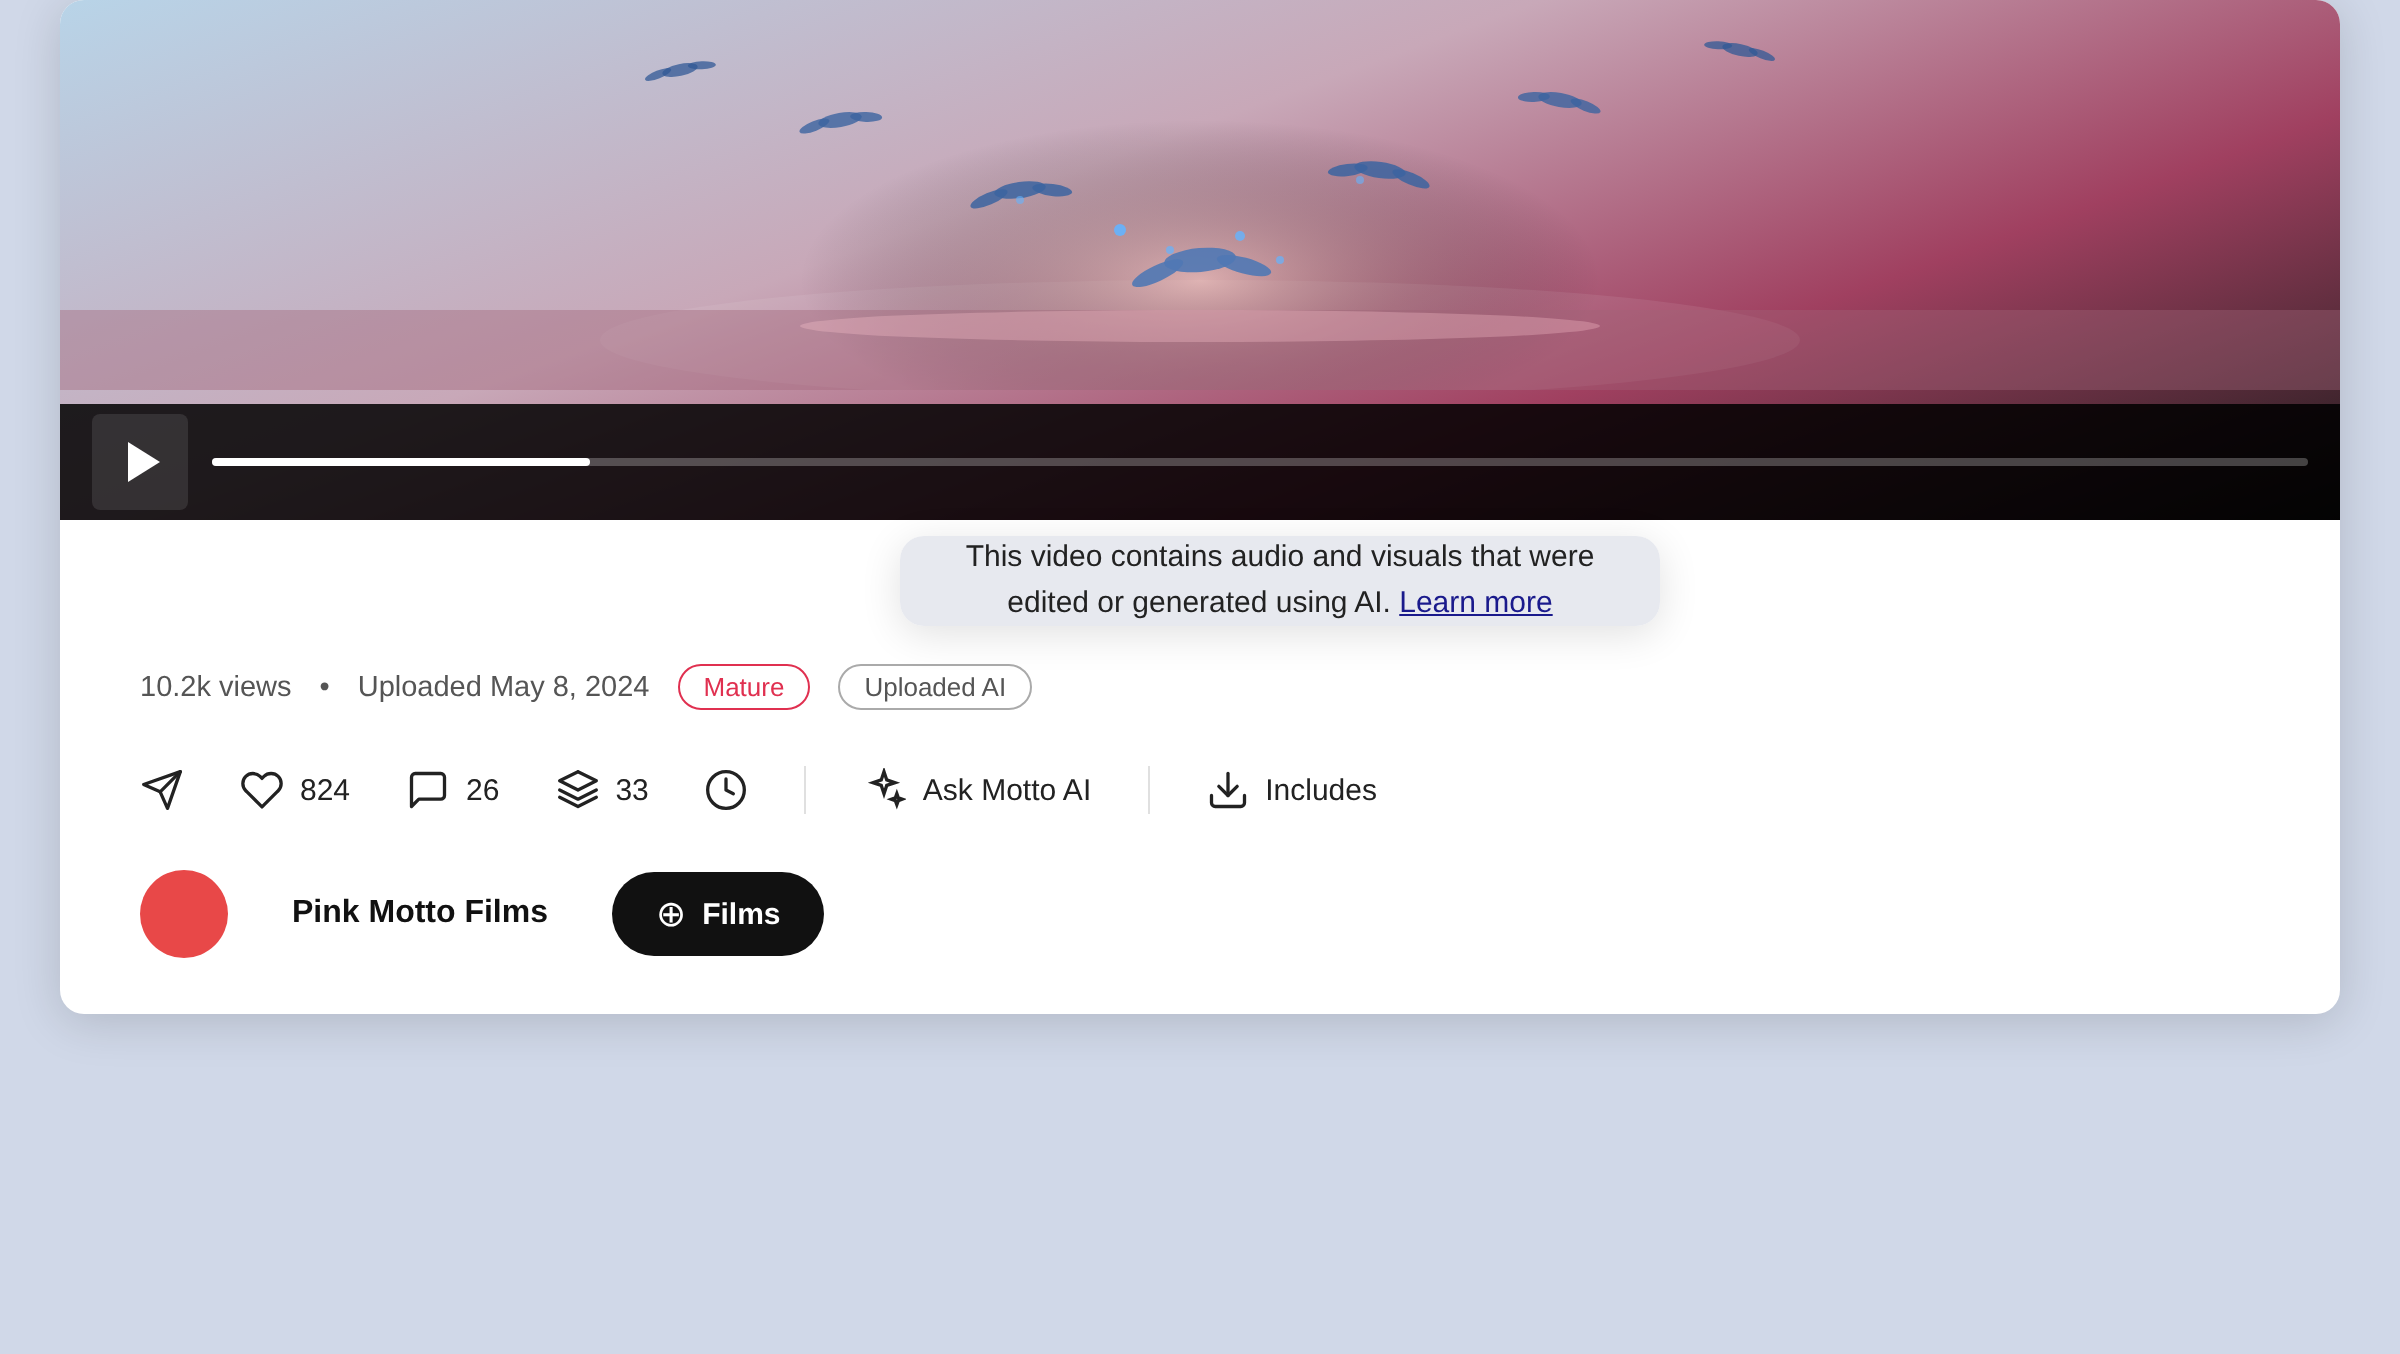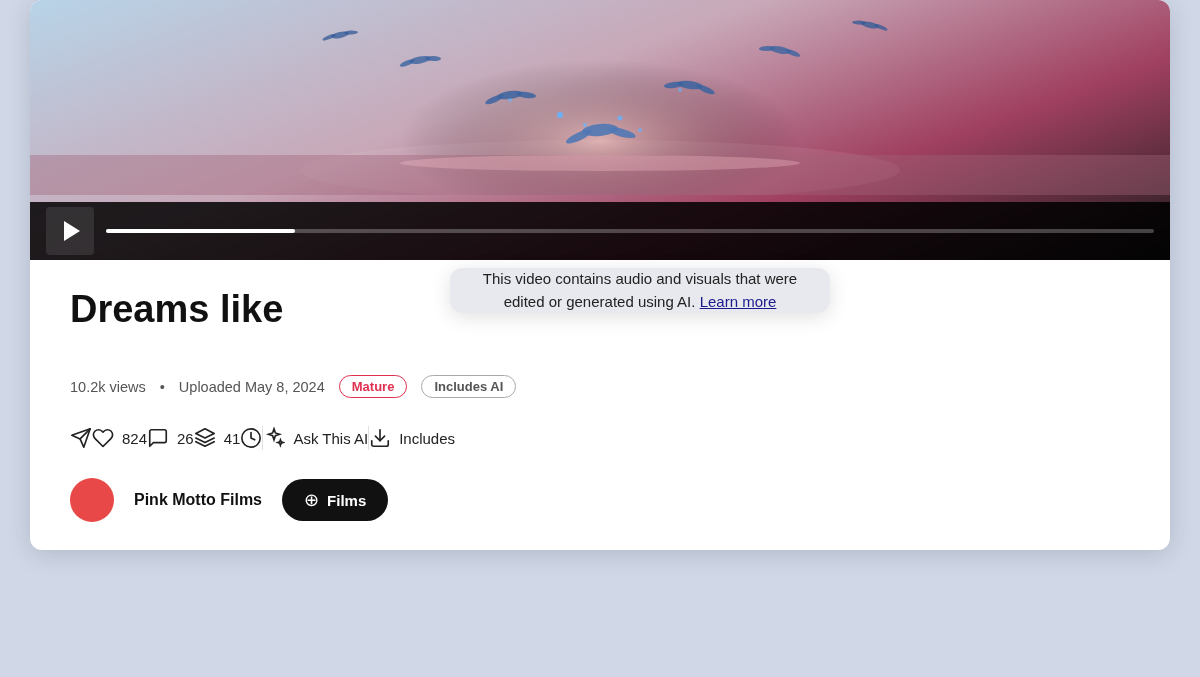--- a/index.html
+++ b/index.html
@@ -146,40 +146,41 @@
       color: #555;
       margin-top: 44px;
     }
 
     .meta-dot { color: #555; }
 
     .badge {
       border-radius: 20px;
       padding: 3px 12px;
       font-size: 13px;
-      font-weight: 700;
+      font-weight: 400;
       border: 1.5px solid;
       cursor: pointer;
     }
 
     .badge-mature {
       color: #e03050;
       border-color: #e03050;
     }
 
     .badge-ai {
       color: #555;
       border-color: #aaa;
       background: #fff;
     }
 
     
     .actions-row {
       display: flex;
       align-items: center;
+      gap: 28px;
       margin-bottom: 28px;
       flex-wrap: nowrap;
     }
 
     .action-item {
       display: flex;
       align-items: center;
       gap: 8px;
       color: #222;
       font-size: 15px;
@@ -204,21 +205,21 @@
     .action-separator {
       width: 1px;
       height: 24px;
       background: #e0e0e0;
     }
 
     
     .channel-row {
       display: flex;
       align-items: center;
-      gap: 20px;
+      gap: 32px;
     }
 
     .channel-avatar {
       width: 44px;
       height: 44px;
       border-radius: 50%;
       background: #e84848;
       flex-shrink: 0;
     }
 
@@ -333,28 +334,27 @@
   </div>
 
   <div class="content-section">
 
     <div class="tooltip-popup">
       <span>This video contains audio and visuals that were edited or generated using AI.</span>
       <span> </span>
       <a>Learn more</a>
     </div>
 
-    <h1 class="video-title">Dreams like</h1>
 
     <div class="meta-row">
       <span>10.2k views</span>
       <span class="meta-dot">•</span>
       <span>Uploaded May 8, 2024</span>
       <div class="badge badge-mature">Mature</div>
-      <div class="badge badge-ai">Includes AI</div>
+      <div class="badge badge-ai">Uploaded AI</div>
     </div>
 
     <div class="actions-row">
 
       <div class="action-item">
         <span class="action-icon svg-icon">
           <svg width="22" height="22" viewBox="0 0 24 24" fill="none" stroke="#222" stroke-width="1.8" stroke-linecap="round" stroke-linejoin="round">
             <line x1="22" y1="2" x2="11" y2="13"></line>
             <polygon points="22 2 15 22 11 13 2 9 22 2"></polygon>
           </svg>
@@ -380,42 +380,42 @@
       </div>
 
       <div class="action-item">
         <span class="action-icon svg-icon">
           <svg width="22" height="22" viewBox="0 0 24 24" fill="none" stroke="#222" stroke-width="1.8" stroke-linecap="round" stroke-linejoin="round">
     <polyline points="2,16 12,21 22,16"></polyline>
     <polyline points="2,12 12,17 22,12"></polyline>
     <polyline points="12,2 2,7 12,12 22,7 12,2"></polyline>
   </svg>
         </span>
-        <span>41</span>
+        <span>33</span>
       </div>
 
       <div class="action-item-spacer">
         <span class="action-icon svg-icon">
           <svg width="22" height="22" viewBox="0 0 24 24" fill="none" stroke="#222" stroke-width="1.8" stroke-linecap="round" stroke-linejoin="round">
             <circle cx="12" cy="12" r="10"></circle>
             <polyline points="12 6 12 12 16 14"></polyline>
           </svg>
         </span>
       </div>
 
       <div class="action-separator"></div>
 
       <div class="action-item">
         <span class="action-icon svg-icon">
           <svg width="22" height="22" viewBox="0 0 24 24" fill="none" stroke="#222" stroke-width="1.8">
             <path d="M12 2l1.5 4.5L18 8l-4.5 1.5L12 14l-1.5-4.5L6 8l4.5-1.5z"></path>
             <path d="M19 14l.8 2.2 2.2.8-2.2.8L19 20l-.8-2.2L16 17l2.2-.8z"></path>
           </svg>
         </span>
-        <span>Ask This AI</span>
+        <span>Ask Motto AI</span>
       </div>
 
       <div class="action-separator"></div>
 
       <div class="action-item">
         <span class="action-icon svg-icon">
           <svg width="22" height="22" viewBox="0 0 24 24" fill="none" stroke="#222" stroke-width="1.8" stroke-linecap="round" stroke-linejoin="round">
             <path d="M21 15v4a2 2 0 0 1-2 2H5a2 2 0 0 1-2-2v-4"></path>
             <polyline points="7 10 12 15 17 10"></polyline>
             <line x1="12" y1="15" x2="12" y2="3"></line>

